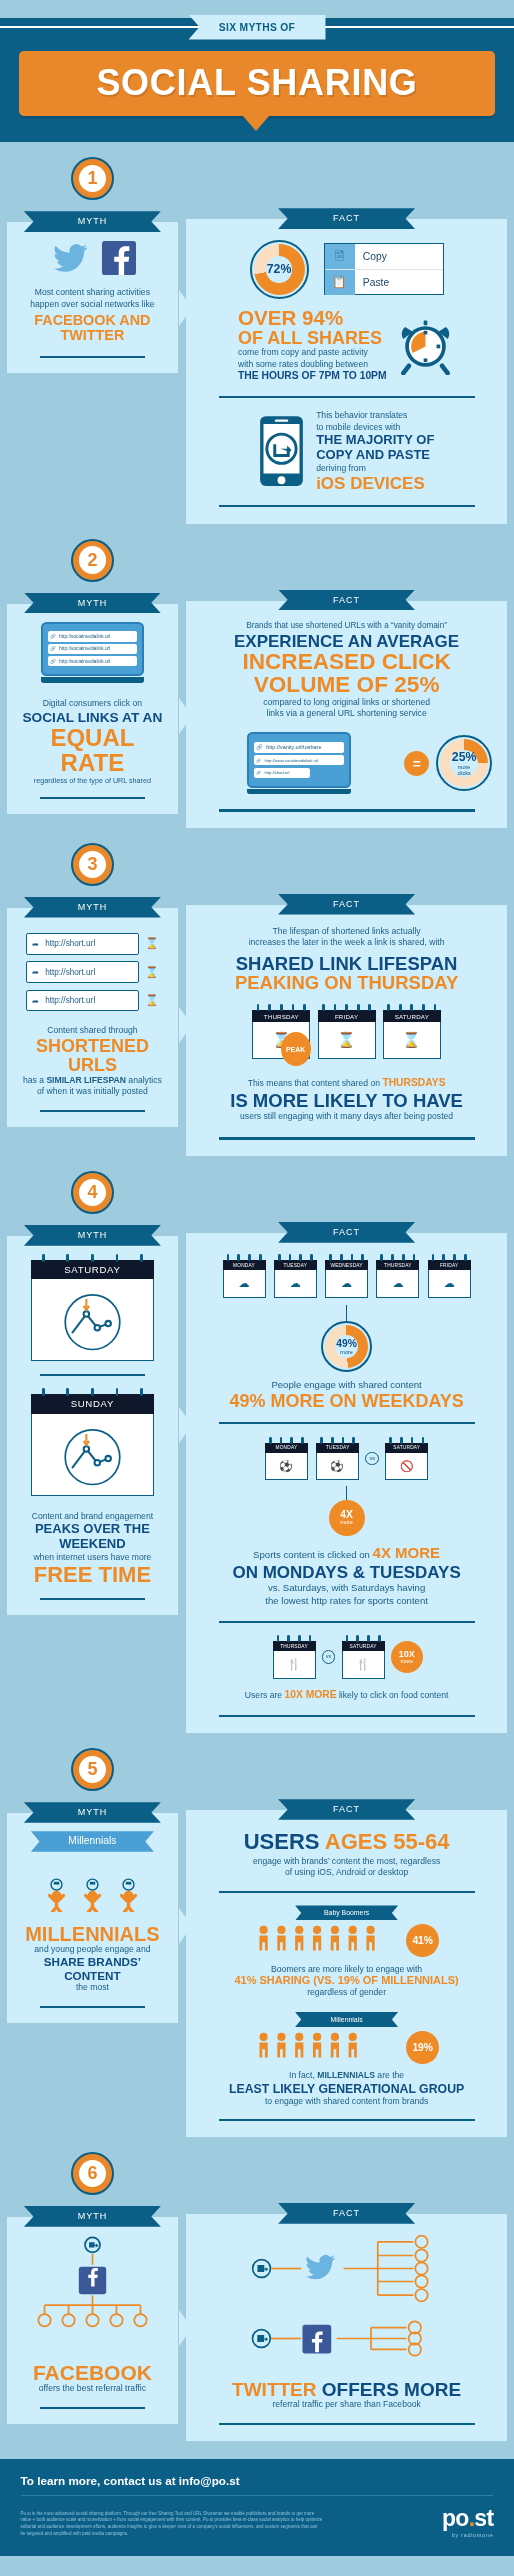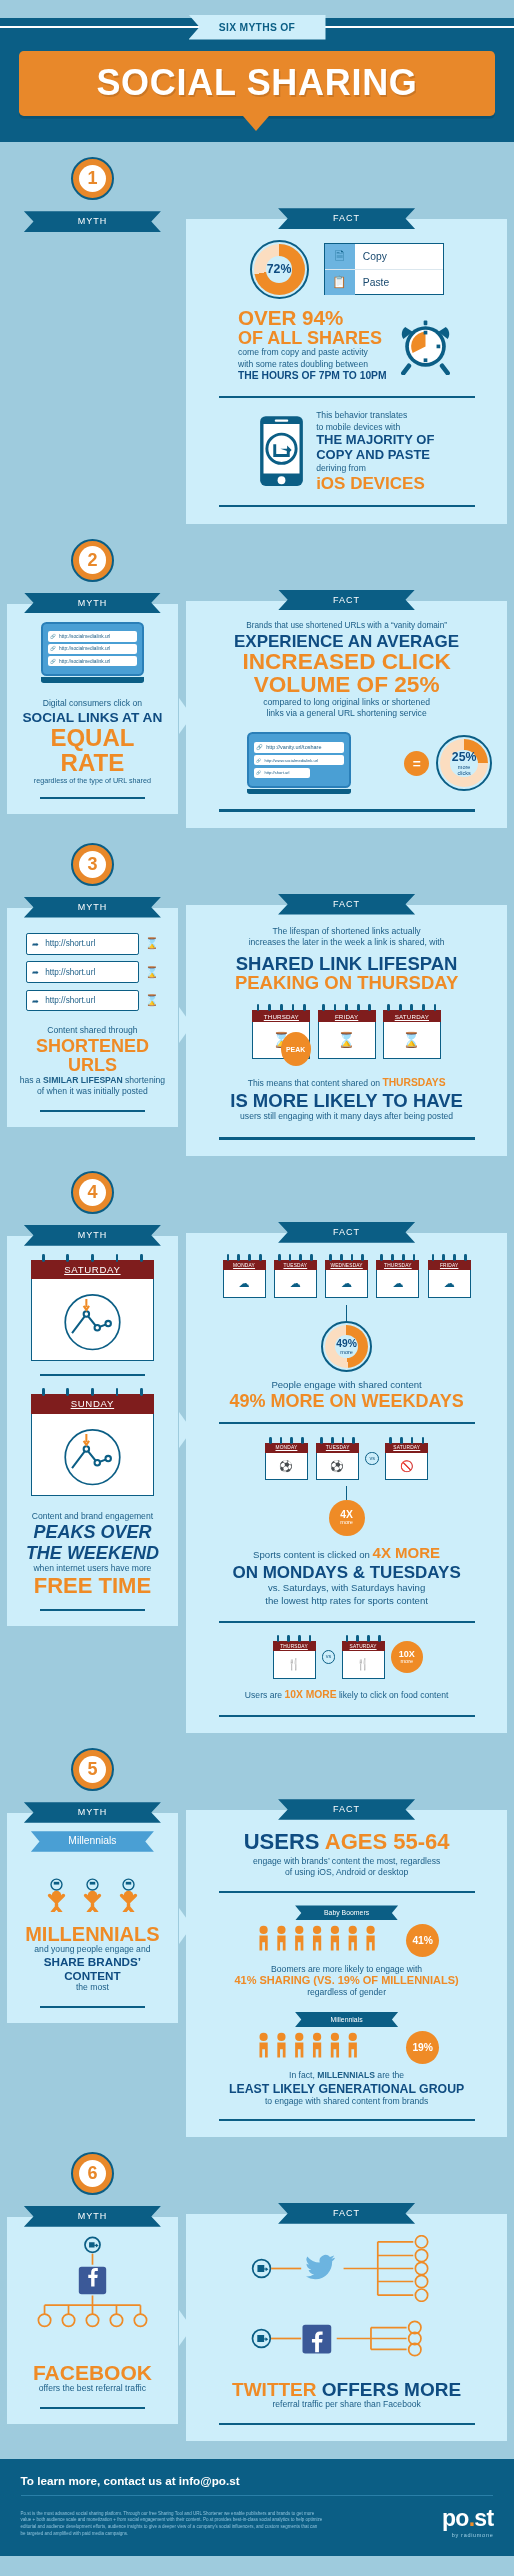--- a/index.html
+++ b/index.html
@@ -91,21 +91,21 @@
   .laptop .screen { background:#4a9fd4; border:2.7px solid #2a7fb8; border-radius:5.5px; padding:5.5px 4.8px; }
   .laptop .urlbar { background:#fff; border-radius:2.1px; font-size:4.8px; color:#1b5d86;
                     padding:2.7px 2.7px; margin:2.1px 0; text-align:left; display:flex; gap:2.7px; align-items:center;}
   .laptop .base { height:5.5px; background:#0b5e85; border-radius:0 0 2.7px 2.7px; margin-top:1.4px; }
   .urlrow { display:flex; align-items:center; gap:6.9px; justify-content:center; margin:6.9px 0; }
   .urlbox { width:113px; border:1.4px solid #0b5e85; background:#fff; border-radius:2.1px;
             padding:4.8px 5.5px; display:flex; align-items:center; gap:6.2px; font-size:8.2px; color:#1b5d86; }
   .cal { width:58px; display:inline-block; vertical-align:top; margin:0 2.1px; position:relative; }
   .cal .rings { display:flex; justify-content:space-around; height:6.2px; }
   .cal .rings i { width:2.7px; height:7.5px; background:#0b5e85; border-radius:1.4px; display:block; }
-  .cal .hd { background:#7f1d1d; color:#fff; font-size:6.2px; padding:2.7px 0; letter-spacing:0.2px;text-decoration:underline; }
+  .cal .hd { background:#0f172a; color:#fff; font-size:6.2px; padding:2.7px 0; letter-spacing:0.2px; }
   .cal .bd { background:#fff; border:1.4px solid #0b5e85; border-top:none; height:37px;
              display:flex; align-items:center; justify-content:center; color:#0b5e85; font-size:15px; }
   .cal.sm { width:43px; }
   .cal.sm .hd { font-size:4.8px; }
   .cal.sm .bd { height:27.4px; font-size:11px; }
   .cal.big { width:123px; }
   .cal.big .hd { font-size:9.6px; padding:4.1px 0; letter-spacing:0.7px; }
   .cal.big .bd { height:82px; font-size:37px; }
   .badge { width:36px; height:36px; border-radius:50%; background:#ef8b26; color:#fff;
            display:flex; flex-direction:column; align-items:center; justify-content:center;
@@ -157,20 +157,39 @@
     <h1>SOCIAL SHARING</h1>
   </div>
 </div>
 
 <div class="section">
   <div class="col-myth">
     <div class="numcircle">
       <div class="inner">1</div>
     </div>
     <div class="tag">MYTH</div>
+    <div class="panel myth">
+      <div style="display:flex;gap:9.6px;justify-content:center;align-items:center;margin-bottom:11px;">
+        <span>
+          <svg class="svgico" width="43" height="36" viewBox="0 0 24 24">
+              <path fill="#6cb4e0" d="M23 4.9c-.8.4-1.7.6-2.6.8 1-.6 1.7-1.5 2-2.5-.9.5-1.9.9-3 1.1a4.6 4.6 0 0 0-7.9 4.2A13.1 13.1 0 0 1 2 3.8a4.6 4.6 0 0 0 1.4 6.1c-.7 0-1.4-.2-2-.5v.1c0 2.2 1.5 4 3.6 4.5-.6.2-1.3.2-2 .1a4.6 4.6 0 0 0 4.3 3.2A9.2 9.2 0 0 1 1 19.2a13 13 0 0 0 7 2c8.4 0 13-7 13-13v-.6c.9-.6 1.6-1.4 2-2.2z"></path>
+            </svg>
+        </span>
+        <span>
+          <svg class="svgico" width="34" height="34" viewBox="0 0 24 24">
+              <rect width="24" height="24" rx="2" fill="#3b5998"></rect>
+              <path fill="#fff" d="M15.6 24v-9.3h3.1l.5-3.6h-3.6V8.8c0-1 .3-1.8 1.8-1.8h1.9V3.8c-.3 0-1.5-.1-2.8-.1-2.8 0-4.7 1.7-4.7 4.8v2.6H8.6v3.6h3.2V24z"></path>
+            </svg>
+        </span>
+      </div>
+      <div class="small">Most content sharing activities</div>
+      <div class="small">happen over social networks like</div>
+      <div class="bold-orange" style="font-size:14.4px;margin-top:2.7px;">FACEBOOK AND TWITTER</div>
+      <div class="hr"></div>
+    </div>
   </div>
   <div class="col-fact">
     <div style="height:66px;"></div>
     <div class="tag">FACT</div>
     <div class="panel fact">
       <div style="display:flex;align-items:center;justify-content:center;">
         <div class="donut">
           <div class="ring" style="background:conic-gradient(#ef8b26 0 72%, #fbddc0 72% 100%);"></div>
           <div class="hole">
               <span>72%</span>
@@ -334,21 +353,21 @@
       <div class="urlrow">
         <div class="urlbox">
             <span>➦</span>
             <span>http://short.url</span>
           </div>
         <span>⌛</span>
       </div>
       <div class="small" style="margin-top:13.7px;">Content shared through</div>
       <div class="bold-orange" style="font-size:18px;">SHORTENED URLS</div>
       <div class="small">
-        <span>has a </span><b>SIMILAR LIFESPAN</b><span> shortening</span>
+        <span>has a </span><b>SIMILAR LIFESPAN</b><span> analytics</span>
       </div>
       <div class="small">of when it was initially posted</div>
       <div class="hr"></div>
     </div>
   </div>
   <div class="col-fact">
     <div style="height:66px;"></div>
     <div class="tag">FACT</div>
     <div class="panel fact">
       <div class="small">The lifespan of shortened links actually</div>
@@ -443,21 +462,21 @@
               <ellipse cx="55" cy="50" rx="40" ry="40" fill="none" stroke="#0b5e85" stroke-width="2.5"></ellipse>
               <path d="M25 66 L46 38 L62 58 L78 52" fill="none" stroke="#0b5e85" stroke-width="3"></path>
               <circle cx="46" cy="38" r="4" fill="#fff" stroke="#0b5e85" stroke-width="3"></circle>
               <circle cx="62" cy="58" r="4" fill="#fff" stroke="#0b5e85" stroke-width="3"></circle>
               <circle cx="78" cy="52" r="4" fill="#fff" stroke="#0b5e85" stroke-width="3"></circle>
               <path d="M46 16 v12 M42 26 l4 6 4-6" stroke="#ef8b26" stroke-width="3" fill="none"></path>
             </svg>
         </div>
       </div>
       <div class="small" style="margin-top:15px;">Content and brand engagement</div>
-      <div class="bold-navy" style="font-size:18px;font-style:italic;">PEAKS OVER THE WEEKEND</div>
+      <div class="bold-navy" style="font-size:13px;">PEAKS OVER THE WEEKEND</div>
       <div class="small">when internet users have more</div>
       <div class="mega-orange" style="font-size:22px;">FREE TIME</div>
       <div class="hr"></div>
     </div>
   </div>
   <div class="col-fact">
     <div style="height:66px;"></div>
     <div class="tag">FACT</div>
     <div class="panel fact">
       <div class="fanrow">

